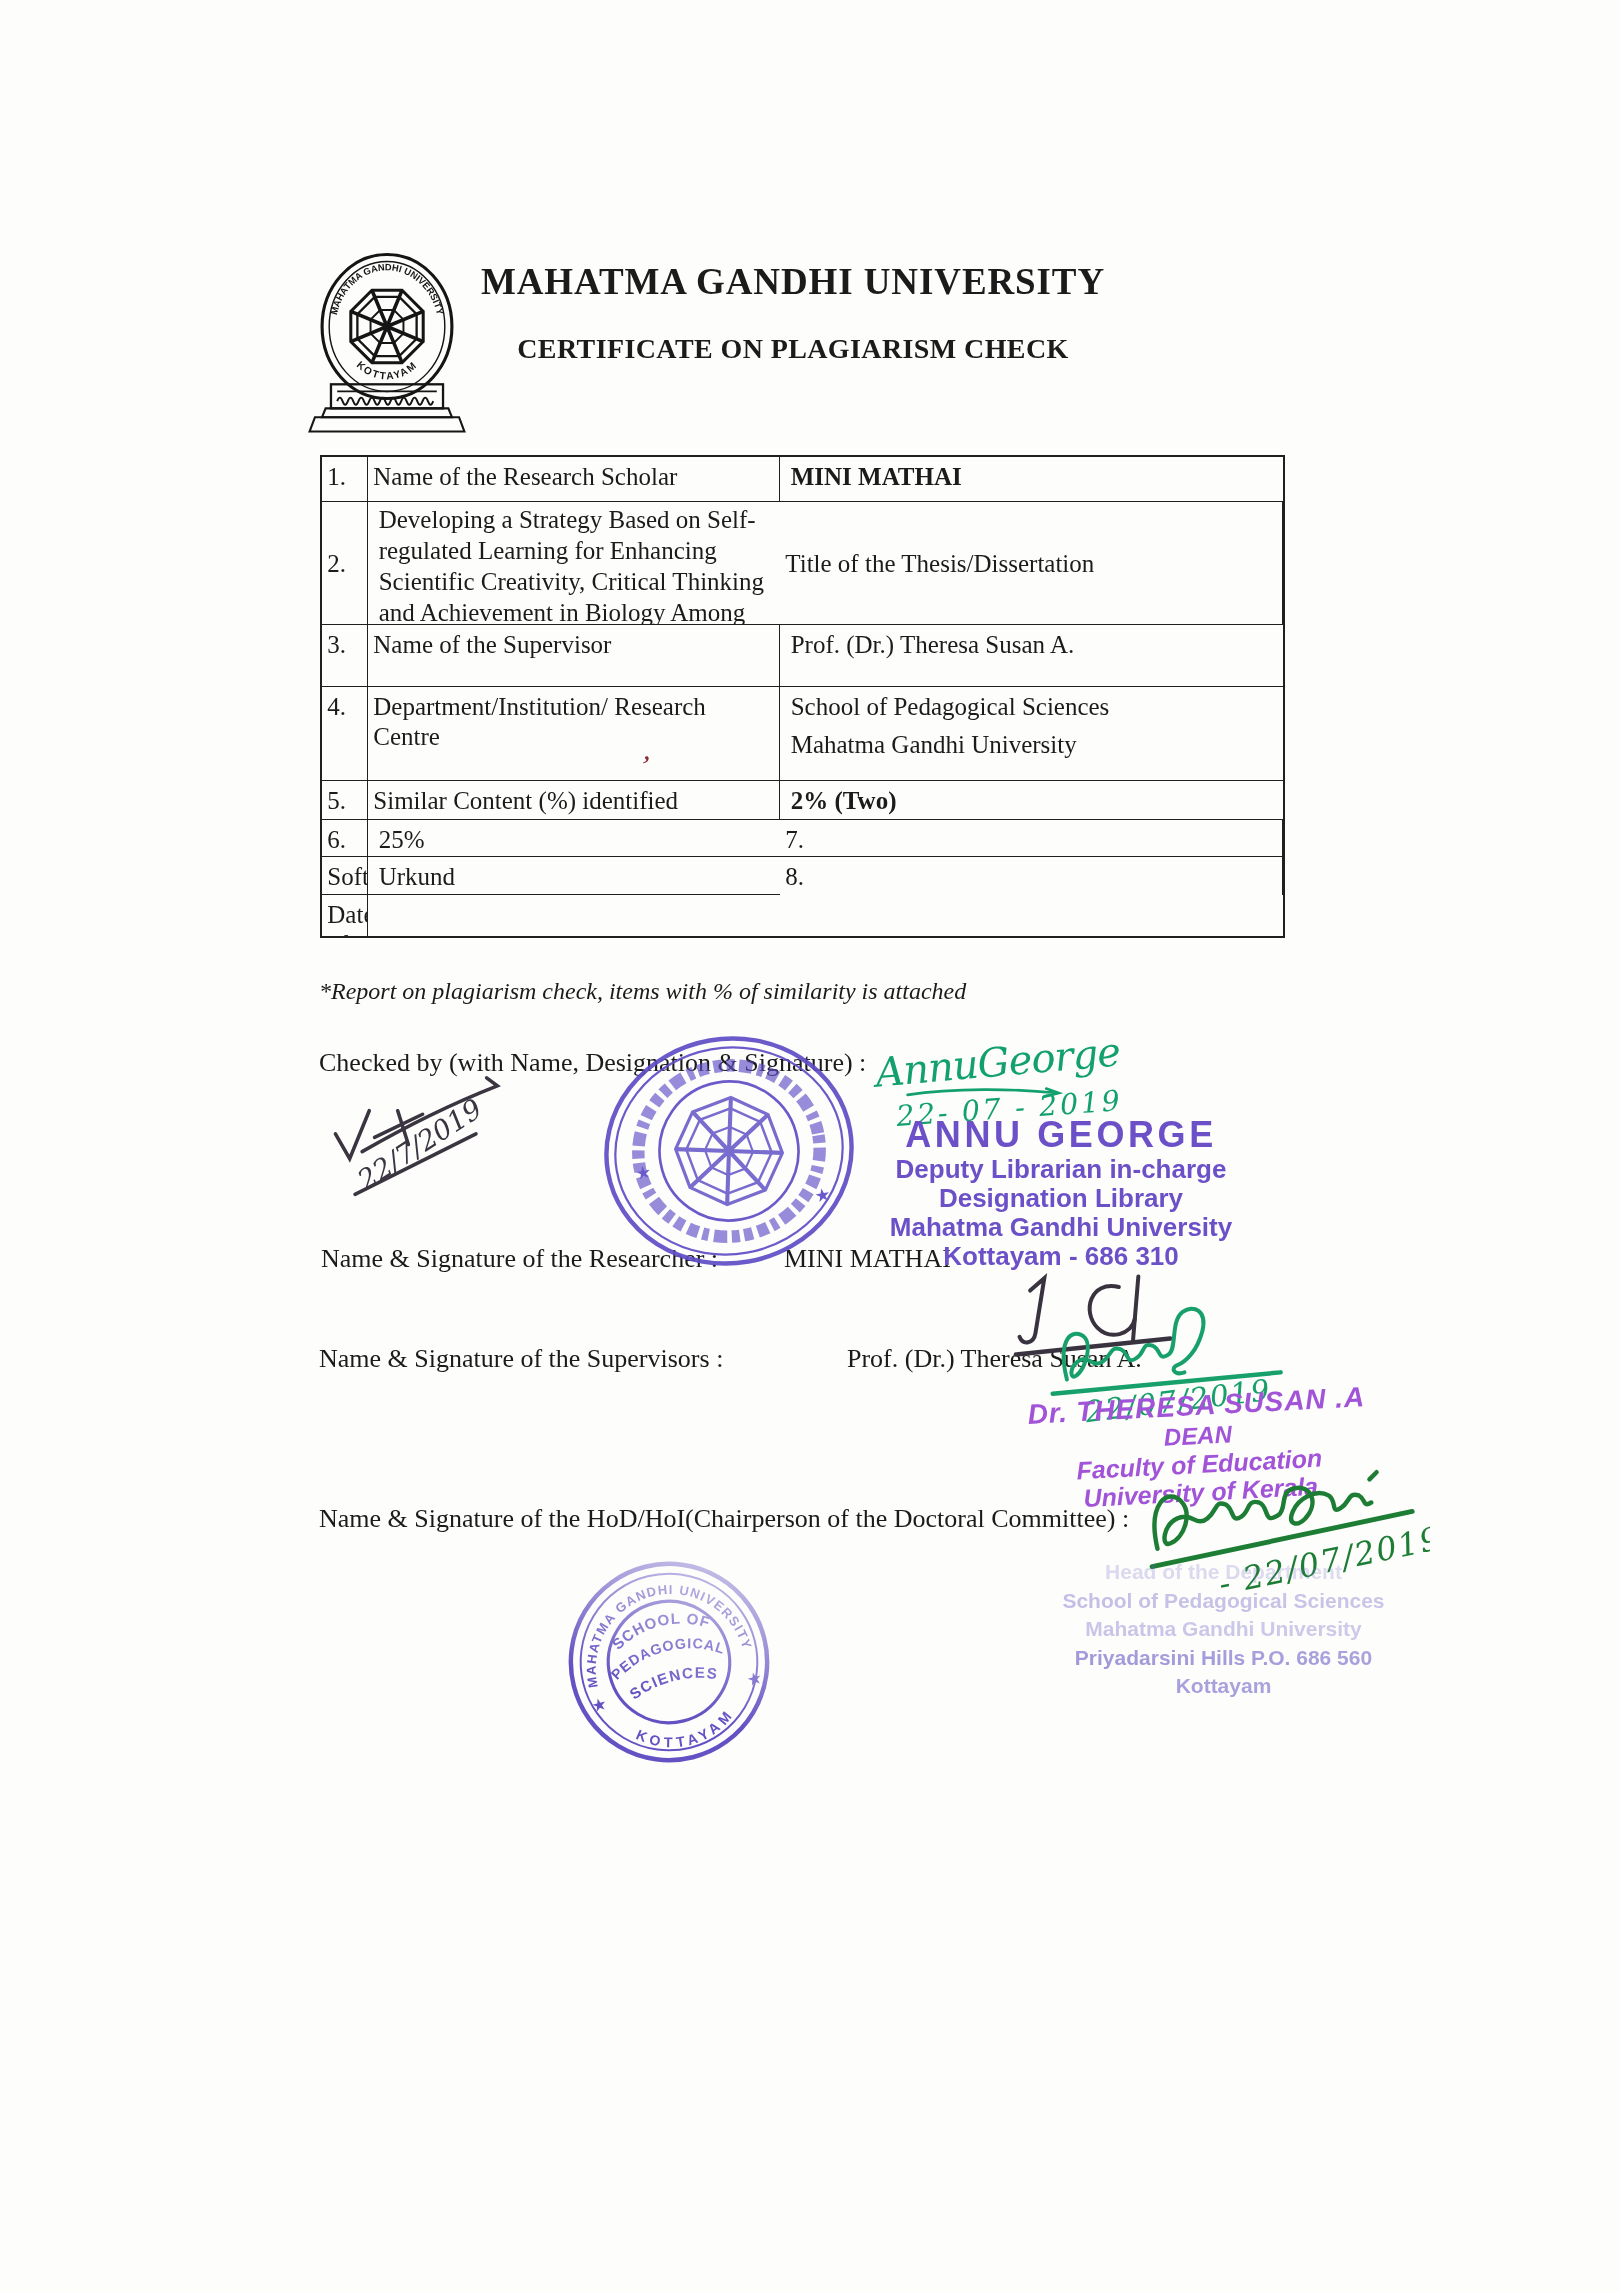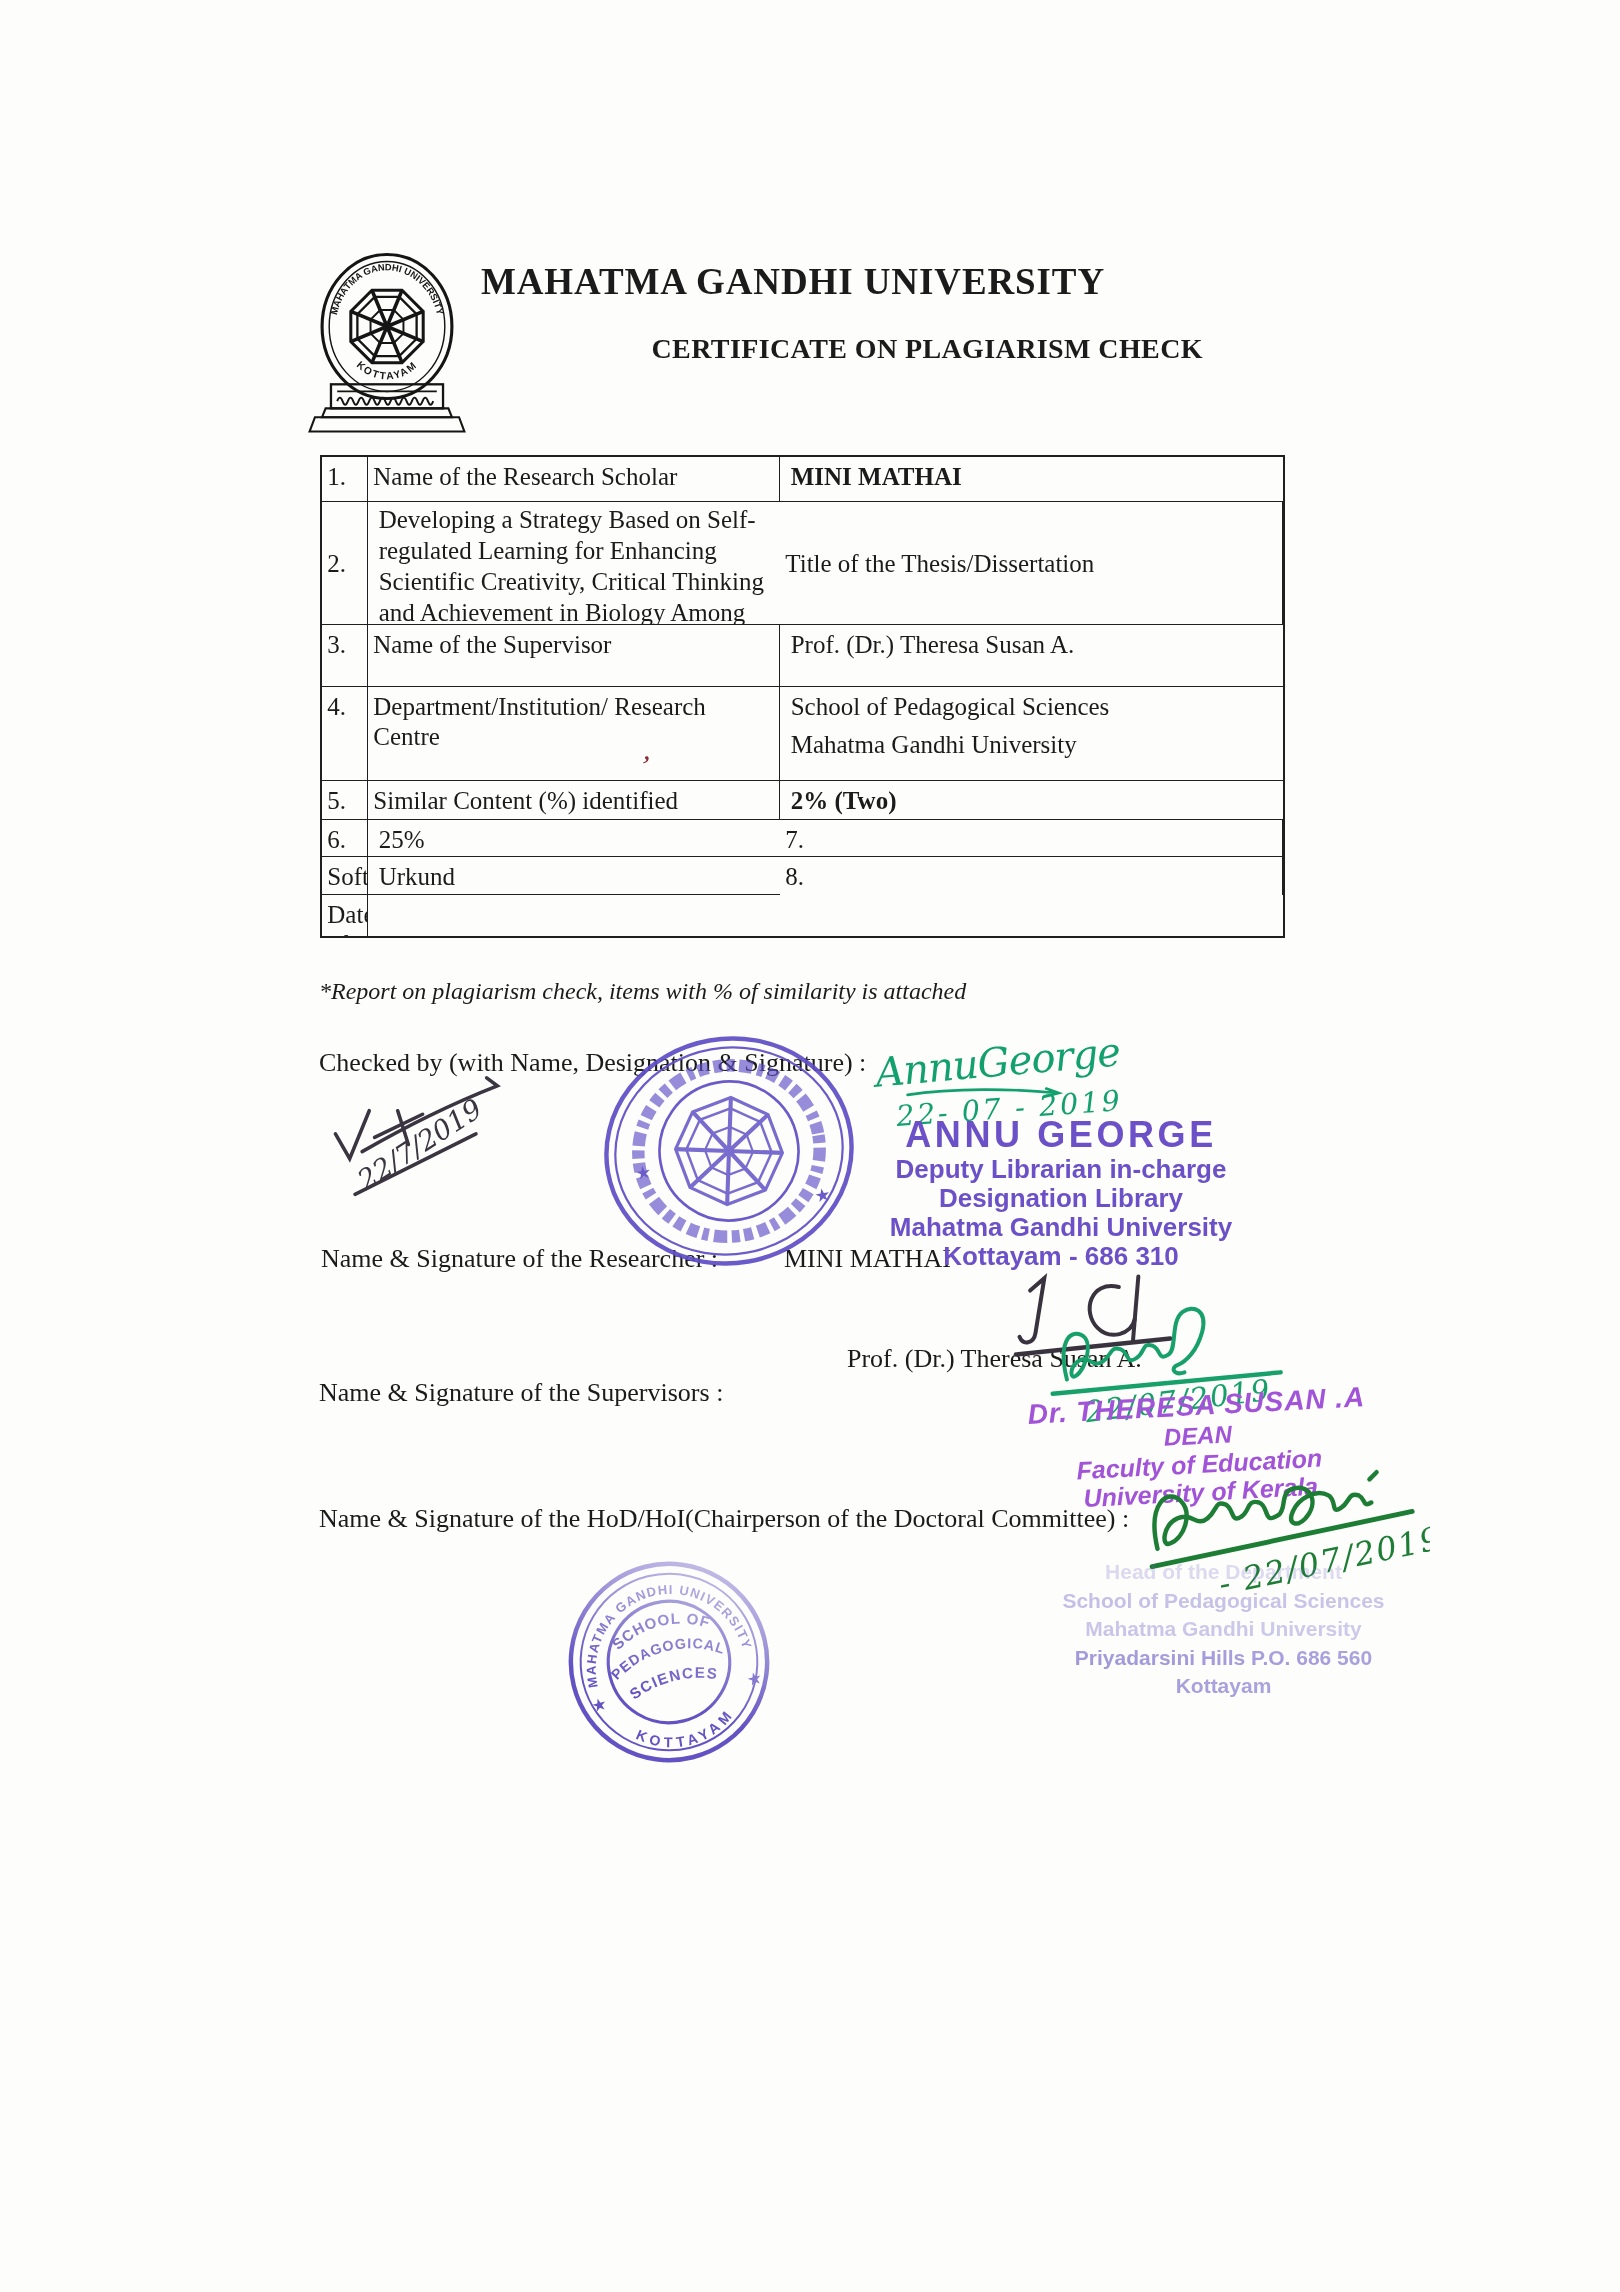--- a/index.html
+++ b/index.html
@@ -3,21 +3,21 @@
 <meta charset="utf-8">
 <style>
   html,body{margin:0;padding:0;background:#e8e8e8;}
   .page{position:relative;width:1621px;height:2293px;margin:0 auto;background:#fdfdfb;
         font-family:"Liberation Serif","DejaVu Serif",serif;color:#1b1b1b;overflow:hidden;}
   .abs{position:absolute;}
 
   
   .doc-title{left:383px;top:260px;width:820px;text-align:center;font-weight:bold;
              font-size:37px;letter-spacing:0.9px;}
-  .doc-subtitle{left:383px;top:333px;width:820px;text-align:right;font-weight:bold;
+  .doc-subtitle{left:383px;top:333px;width:820px;text-align:center;font-weight:bold;
                 font-size:28px;letter-spacing:0.4px;}
 
   
   .cert-table{left:320px;top:455px;display:grid;
       grid-template-columns:46px 412px 503px;
       grid-template-rows:45px 123px 62px 94px 39px 37px 38px 41px;
       border:2.7px solid #1f1f1f;font-size:25px;line-height:30px;}
   .cell{border-right:1.8px solid #1f1f1f;border-bottom:1.8px solid #1f1f1f;
         padding:4.5px 5.3px 1.8px 5.3px;overflow:hidden;}
   .cell.lastcol{border-right:none;}
@@ -26,21 +26,21 @@
   .cell.value{padding-left:10.7px;}
   .bold{font-weight:bold;}
   .row4-mark{left:640px;top:749px;font-size:30px;color:#8a2a36;transform:rotate(12deg);}
 
   
   .note{left:319px;top:978px;font-style:italic;font-size:24px;}
   .line-label{font-size:26px;}
   .checked-label{left:319px;top:1048px;}
   .researcher-label{left:321px;top:1244px;}
   .researcher-name{left:784px;top:1244px;font-size:26px;}
-  .supervisors-label{left:319px;top:1344px;margin-top:34px;}
+  .supervisors-label{left:319px;top:1344px;}
   .supervisors-name{left:847px;top:1344px;font-size:26px;}
   .hod-label{left:319px;top:1504px;}
 
   
   .hand{font-family:"DejaVu Serif","Liberation Serif",serif;font-style:italic;}
   .annu-sig{left:875px;top:1039px;font-size:40px;color:#12a06e;transform:rotate(-5deg);
             letter-spacing:-0.9px;}
   .annu-date{left:896px;top:1092px;font-size:28.5px;color:#12a06e;transform:rotate(-4deg);
              letter-spacing:2.7px;}
 

